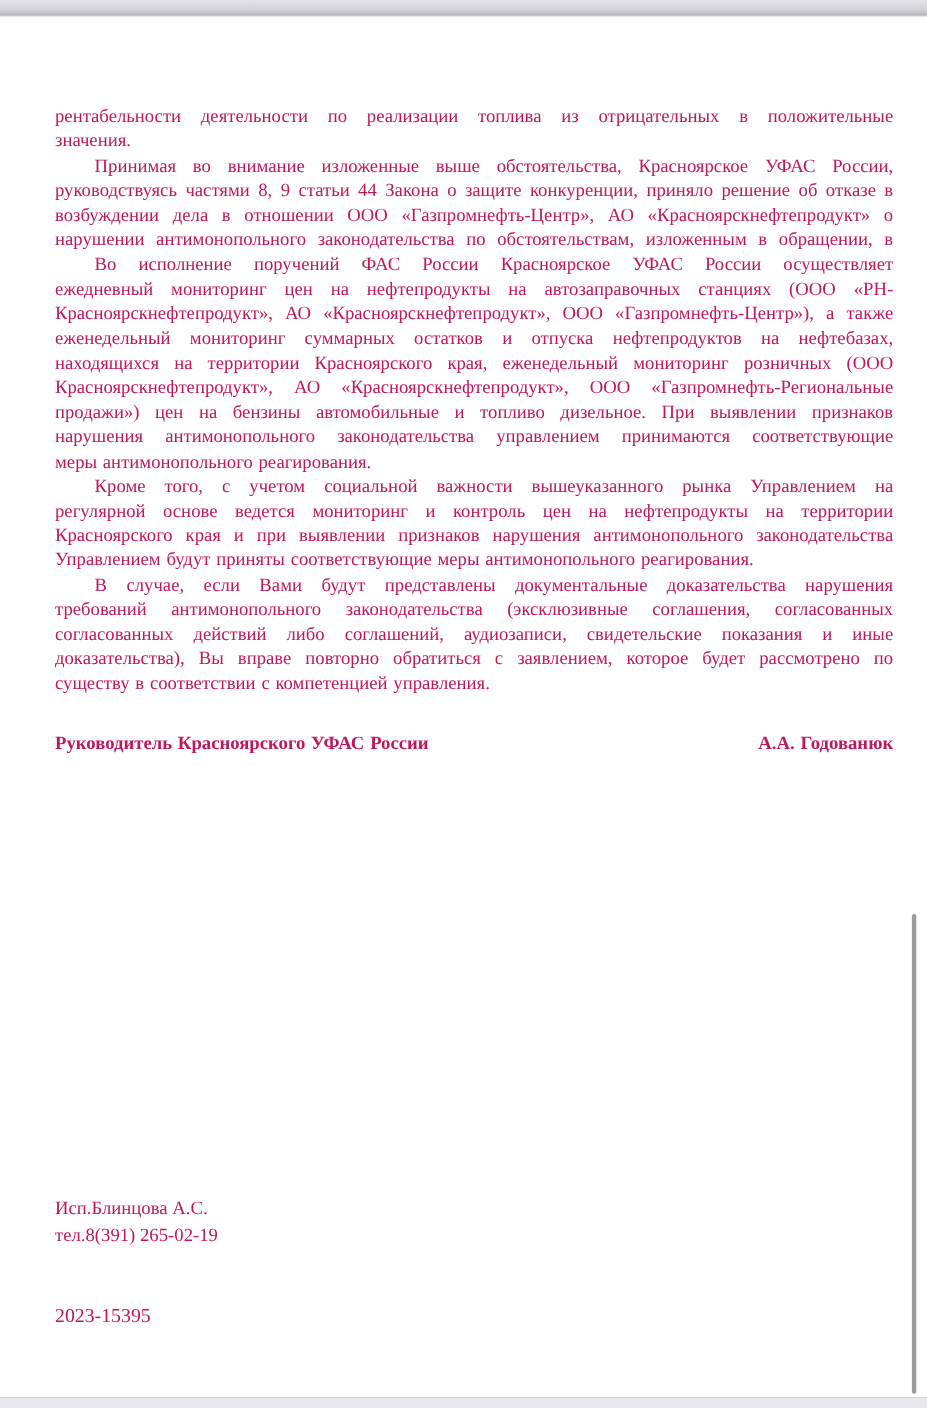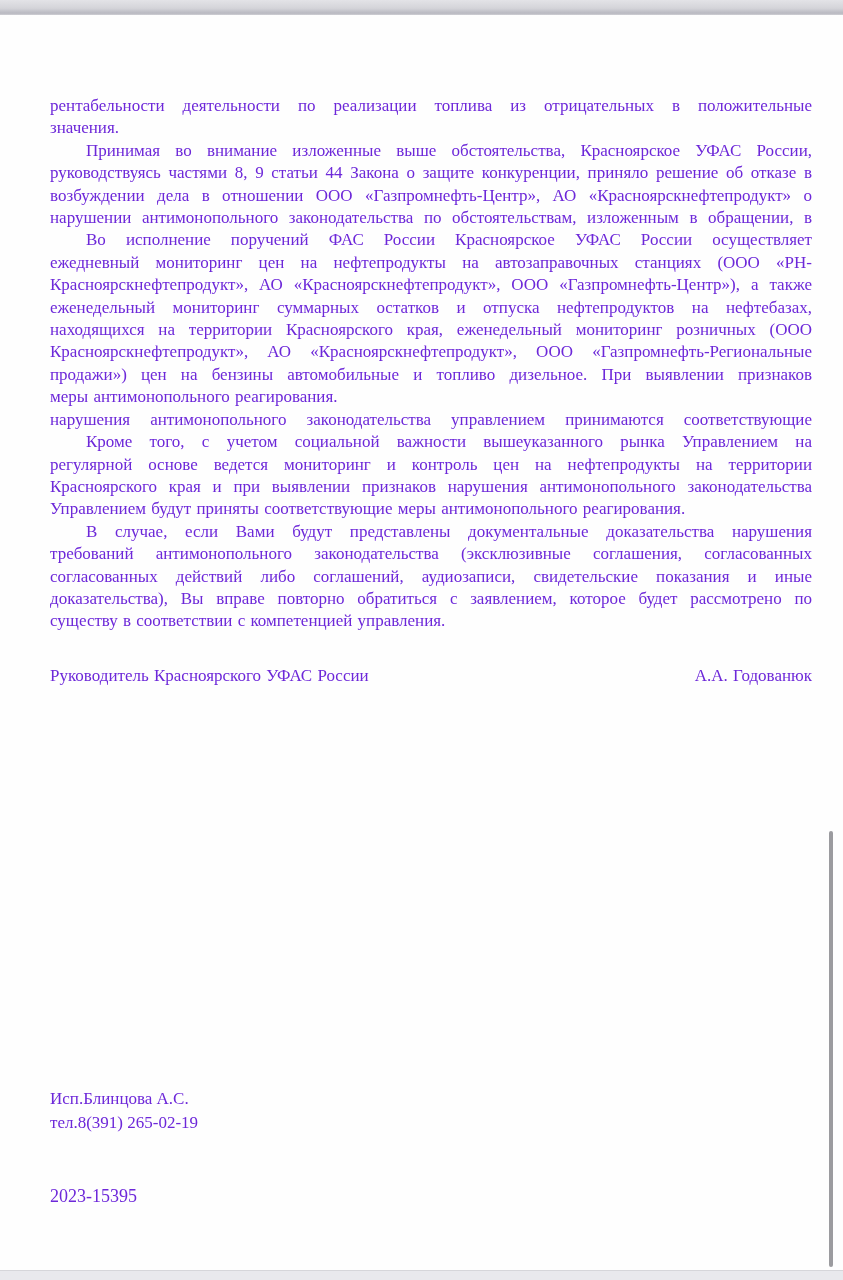--- a/index.html
+++ b/index.html
@@ -3,21 +3,21 @@
 <meta charset="utf-8">
 <style>
   html, body { margin: 0; padding: 0; background: #ffffff; }
   .page {
     position: relative;
     width: 843px;
     height: 1280px;
     background: #fefefe;
     overflow: hidden;
     font-family: "Liberation Serif", "DejaVu Serif", serif;
-    color: #6d28d9;
+    color: #be185d;
   }
   .top-bar {
     position: absolute;
     top: 0; left: 0; right: 0;
     height: 15px;
     background: linear-gradient(to bottom, #e3e3e7 0%, #d4d4d9 55%, #b9b9c1 88%, #d0d0d5 100%);
   }
   .bottom-bar {
     position: absolute;
     bottom: 0; left: 0; right: 0;
@@ -46,20 +46,21 @@
   .para { margin: 0; }
   .line { text-align: justify; text-align-last: justify; }
   .line.last { text-align-last: left; }
   .para.indent .line.first { text-indent: 36px; }
   .signature-row {
     display: flex;
     justify-content: space-between;
     align-items: baseline;
     margin-top: 32px;
     font-size: 17px;
+    font-weight: bold;
   }
   .executor {
     position: absolute;
     left: 50px;
     top: 1067px;
     font-size: 17px;
     line-height: 24px;
     margin-top: 20px;
   }
   .doc-number {
@@ -89,22 +90,22 @@
           <div class="line">нарушении антимонопольного законодательства по обстоятельствам, изложенным в обращении, в</div>
         </div>
         <div class="para indent">
           <div class="line first">Во исполнение поручений ФАС России Красноярское УФАС России осуществляет</div>
           <div class="line">ежедневный мониторинг цен на нефтепродукты на автозаправочных станциях (ООО «РН-</div>
           <div class="line">Красноярскнефтепродукт», АО «Красноярскнефтепродукт», ООО «Газпромнефть-Центр»), а также</div>
           <div class="line">еженедельный мониторинг суммарных остатков и отпуска нефтепродуктов на нефтебазах,</div>
           <div class="line">находящихся на территории Красноярского края, еженедельный мониторинг розничных (ООО</div>
           <div class="line">Красноярскнефтепродукт», АО «Красноярскнефтепродукт», ООО «Газпромнефть-Региональные</div>
           <div class="line">продажи») цен на бензины автомобильные и топливо дизельное. При выявлении признаков</div>
+          <div class="line">нарушения антимонопольного законодательства управлением принимаются соответствующие</div>
           <div class="line last">меры антимонопольного реагирования.</div>
-          <div class="line">нарушения антимонопольного законодательства управлением принимаются соответствующие</div>
         </div>
         <div class="para indent">
           <div class="line first">Кроме того, с учетом социальной важности вышеуказанного рынка Управлением на</div>
           <div class="line">регулярной основе ведется мониторинг и контроль цен на нефтепродукты на территории</div>
           <div class="line">Красноярского края и при выявлении признаков нарушения антимонопольного законодательства</div>
           <div class="line last">Управлением будут приняты соответствующие меры антимонопольного реагирования.</div>
         </div>
         <div class="para indent">
           <div class="line first">В случае, если Вами будут представлены документальные доказательства нарушения</div>
           <div class="line">требований антимонопольного законодательства (эксклюзивные соглашения, согласованных</div>

